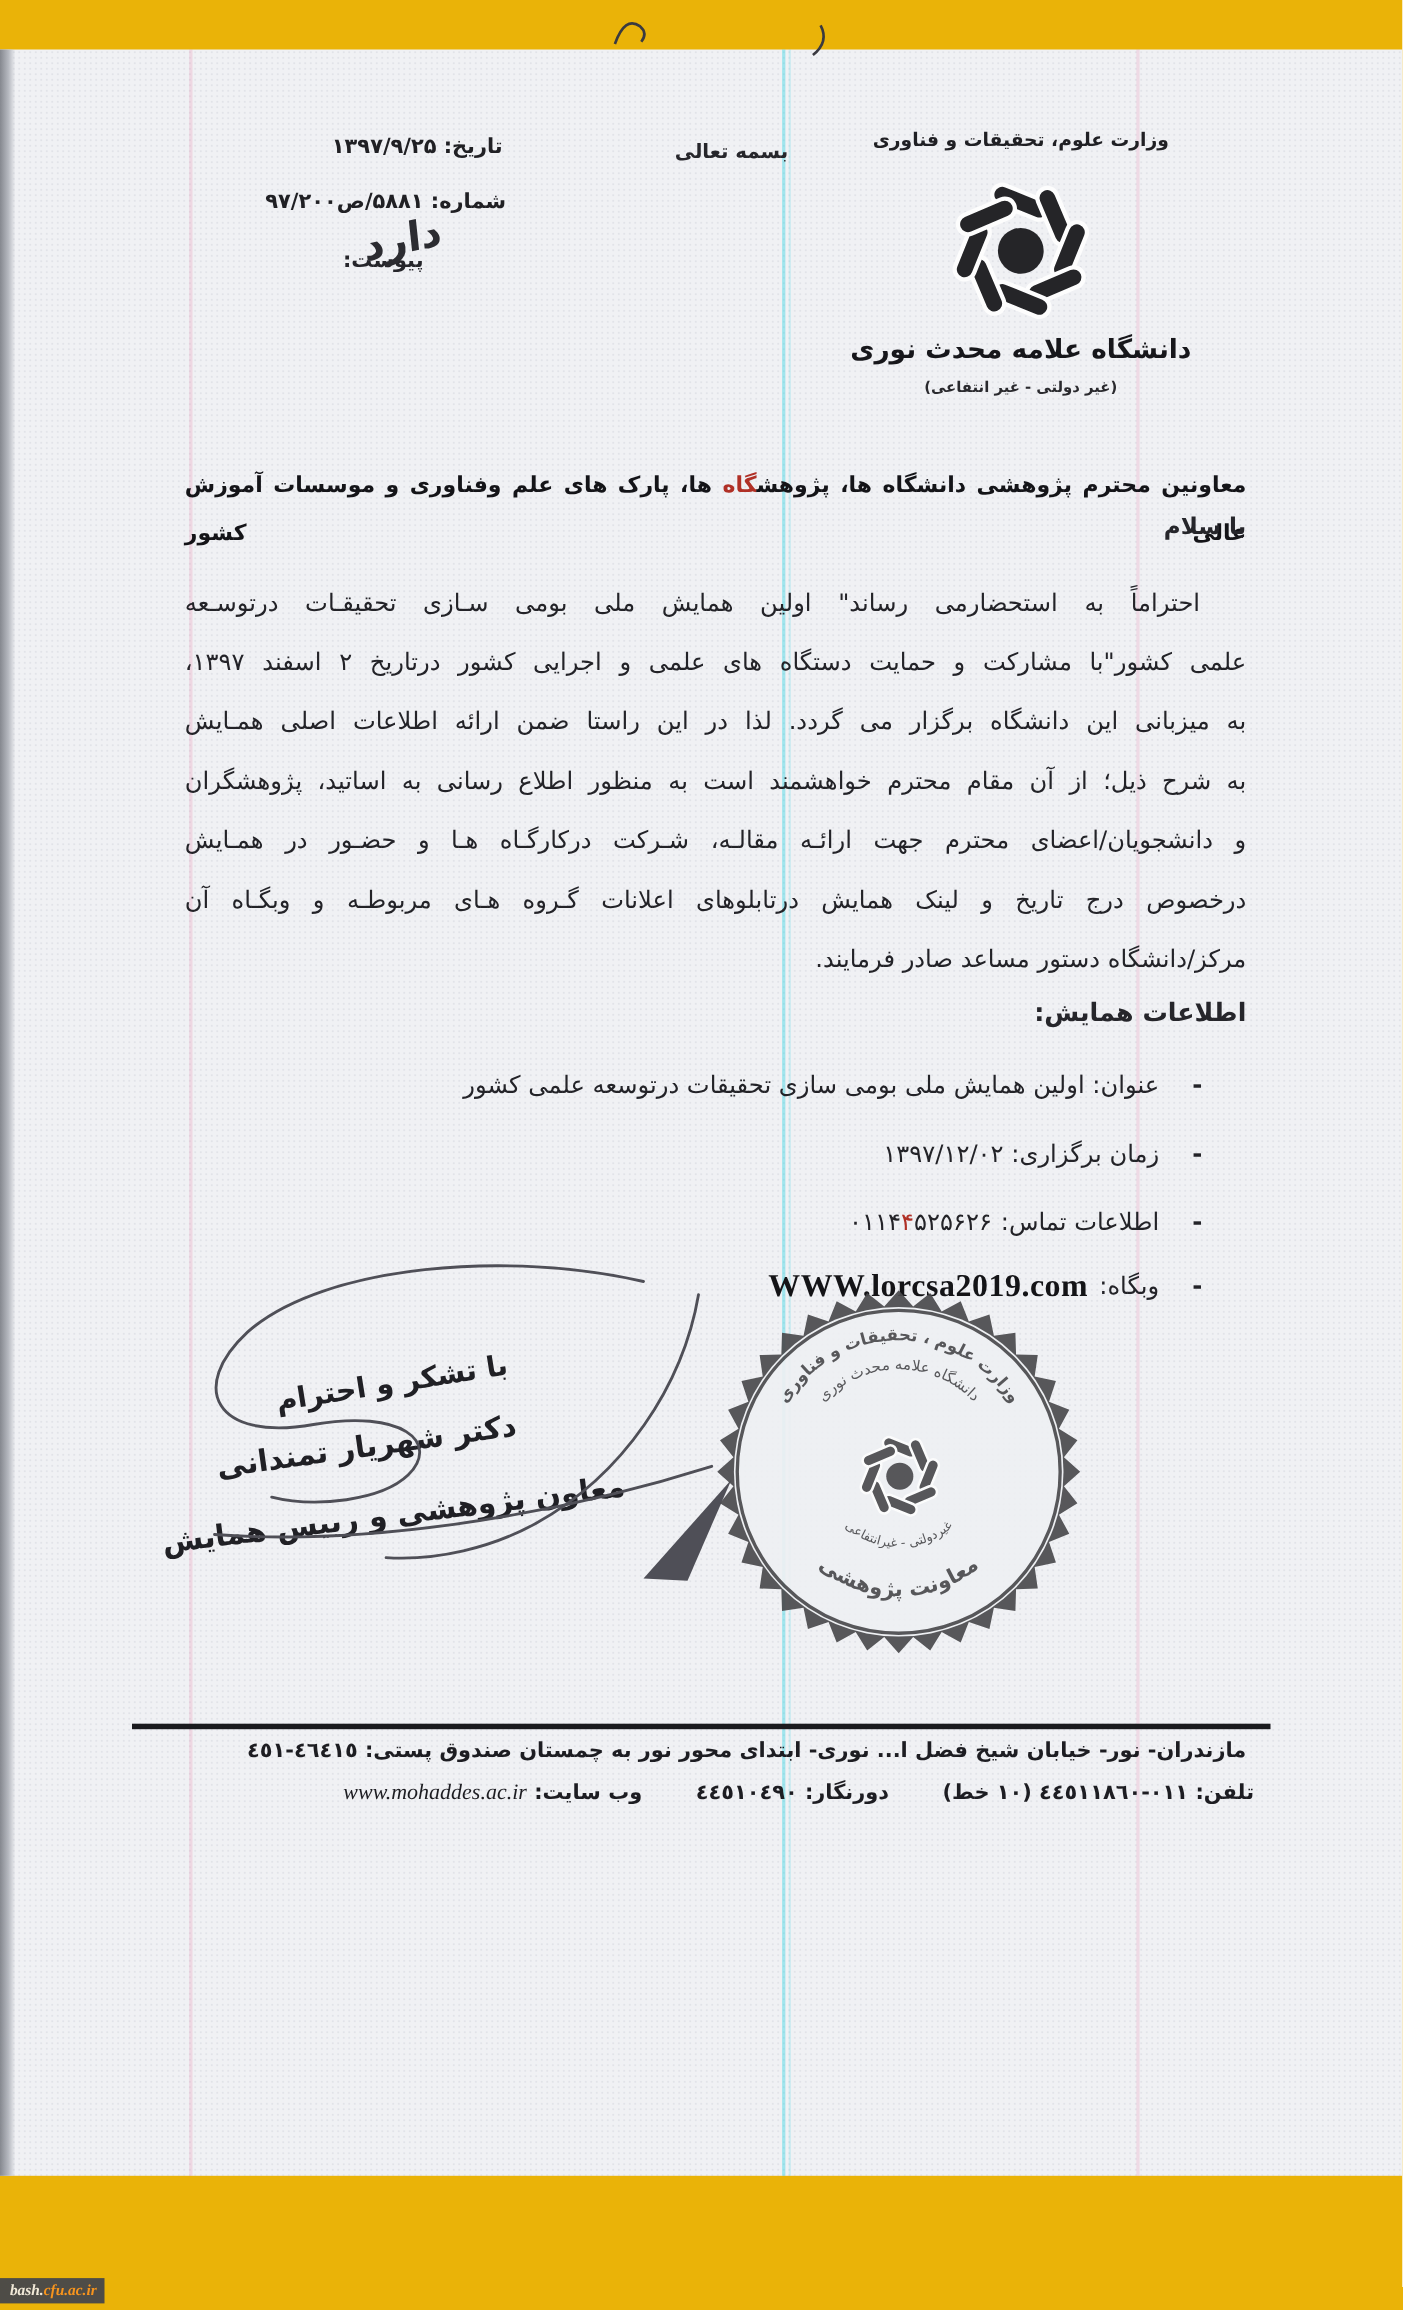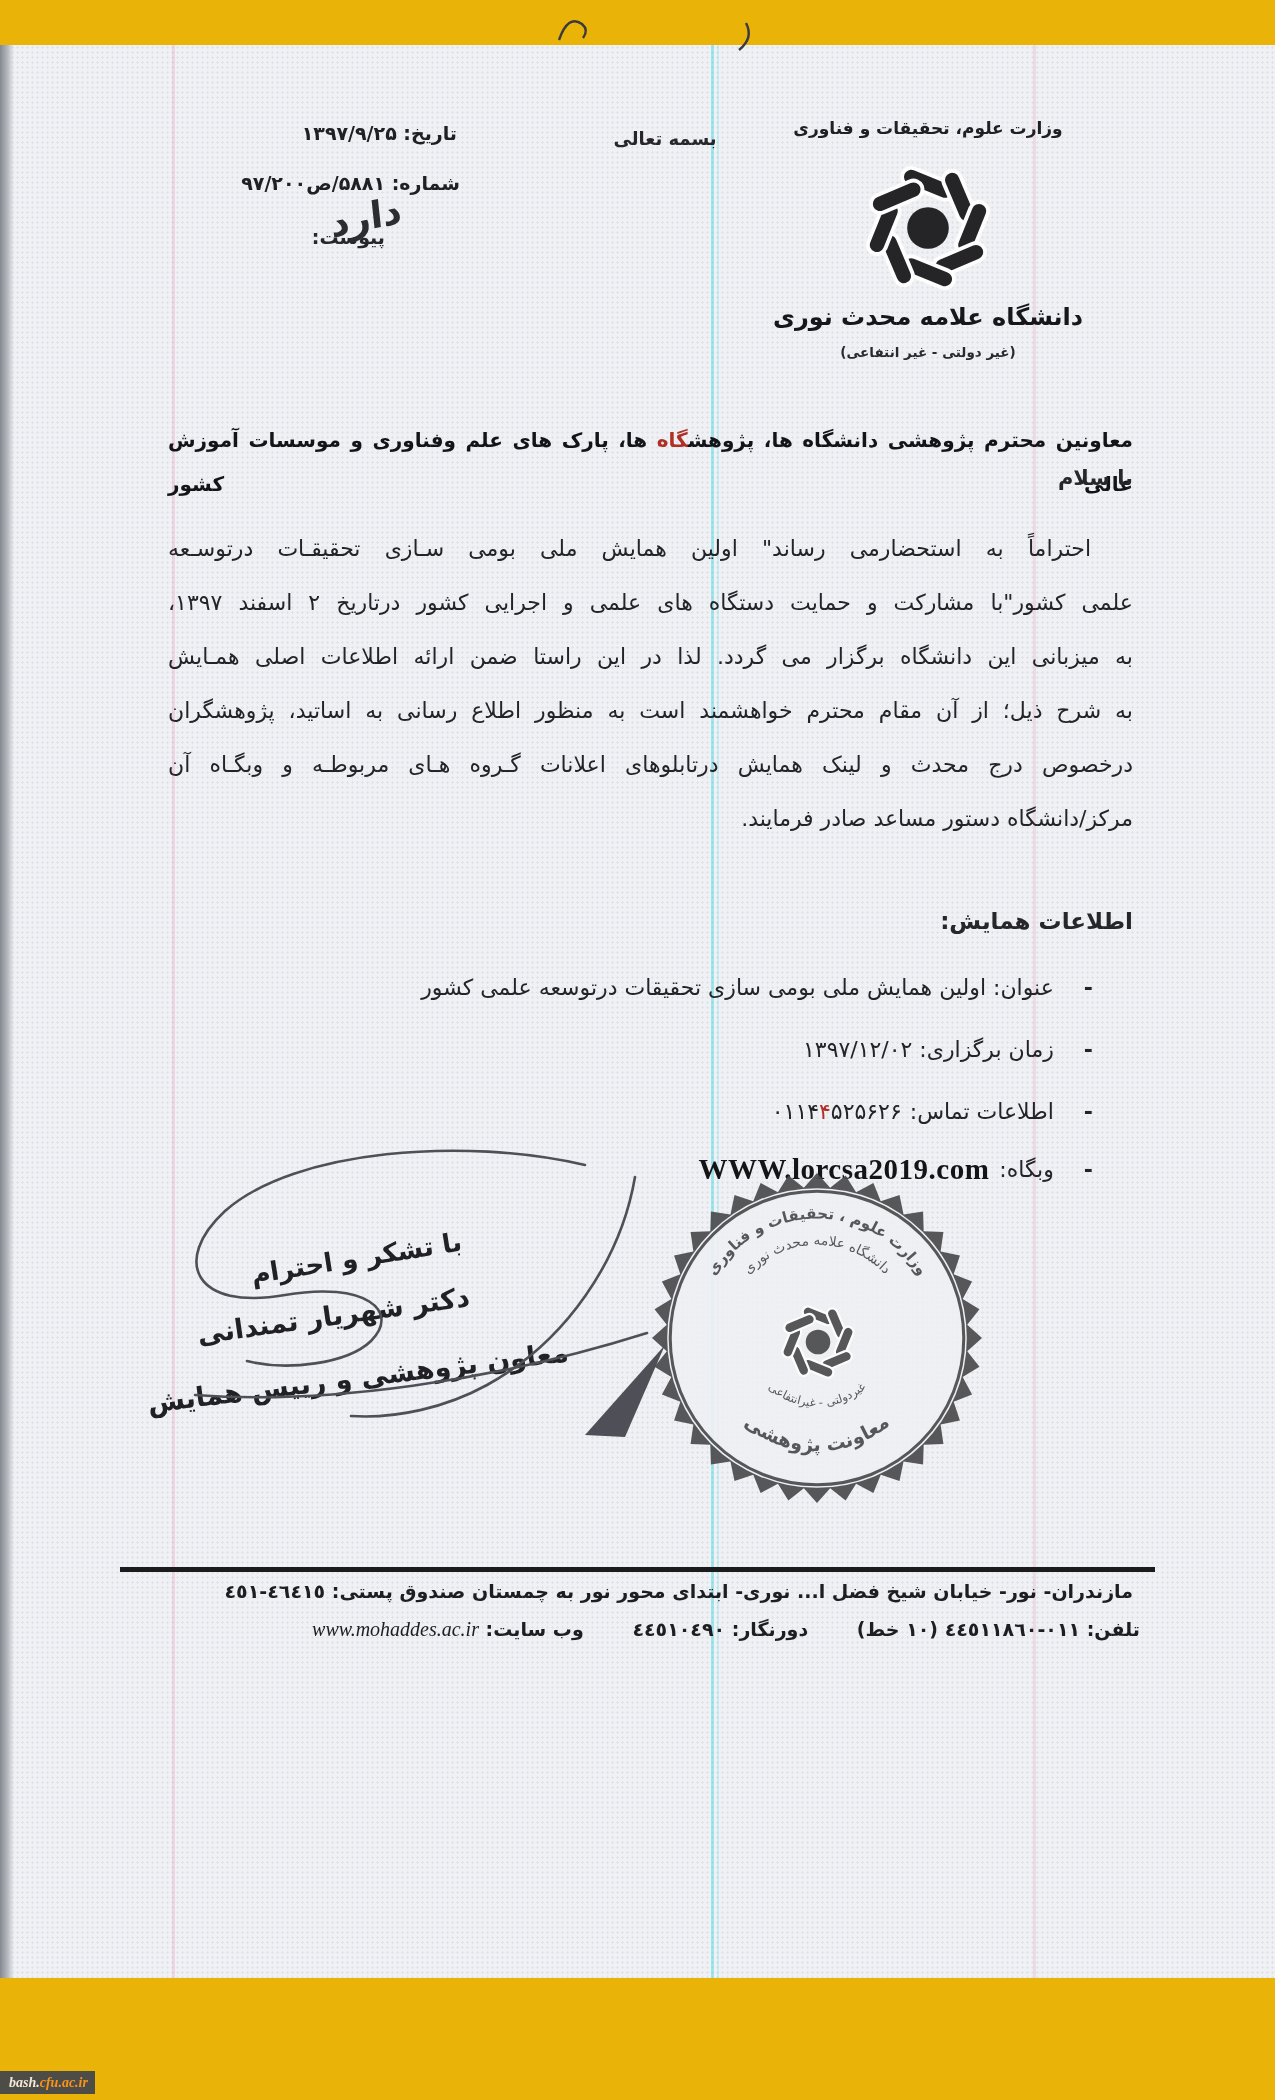--- a/index.html
+++ b/index.html
@@ -124,21 +124,22 @@
   <div class="abs h-right uni-sub">(غیر دولتی - غیر انتفاعی)</div>
 
   <div class="abs addressee"><span>معاونین محترم پژوهشی دانشگاه ها، پژوهش‍</span><span class="red-text">‍گاه</span><span> ها، پارک های علم وفناوری و موسسات آموزش عالی کشور</span></div>
   <div class="abs salutation">با سلام</div>
 
   <div class="abs body-block">
     <div class="bline first">احتراماً به استحضارمی رساند" اولین همایش ملی بومی سـازی تحقیقـات درتوسـعه</div>
     <div class="bline">علمی کشور"با مشارکت و حمایت دستگاه های علمی و اجرایی کشور درتاریخ ۲ اسفند ۱۳۹۷،</div>
     <div class="bline">به میزبانی این دانشگاه برگزار می گردد. لذا در این راستا ضمن ارائه اطلاعات اصلی همـایش</div>
     <div class="bline">به شرح ذیل؛ از آن مقام محترم خواهشمند است به منظور اطلاع رسانی به اساتید، پژوهشگران</div>
-    <div class="bline">درخصوص درج محدث و لینک همایش درتابلوهای اعلانات گـروه هـای مربوطـه و وبگـاه آن</div>
+    <div class="bline">و دانشجویان/اعضای محترم جهت ارائـه مقالـه، شـرکت درکارگـاه هـا و حضـور در همـایش</div>
+    <div class="bline">درخصوص درج تاریخ و لینک همایش درتابلوهای اعلانات گـروه هـای مربوطـه و وبگـاه آن</div>
     <div class="bline last">مرکز/دانشگاه دستور مساعد صادر فرمایند.</div>
   </div>
 
   <div class="abs info-heading">اطلاعات همایش:</div>
 
   <div class="abs list-row" style="top:962px;">
     <span class="dash">-</span>
     <span>عنوان: اولین همایش ملی بومی سازی تحقیقات درتوسعه علمی کشور</span>
   </div>
   <div class="abs list-row" style="top:1024px;">

